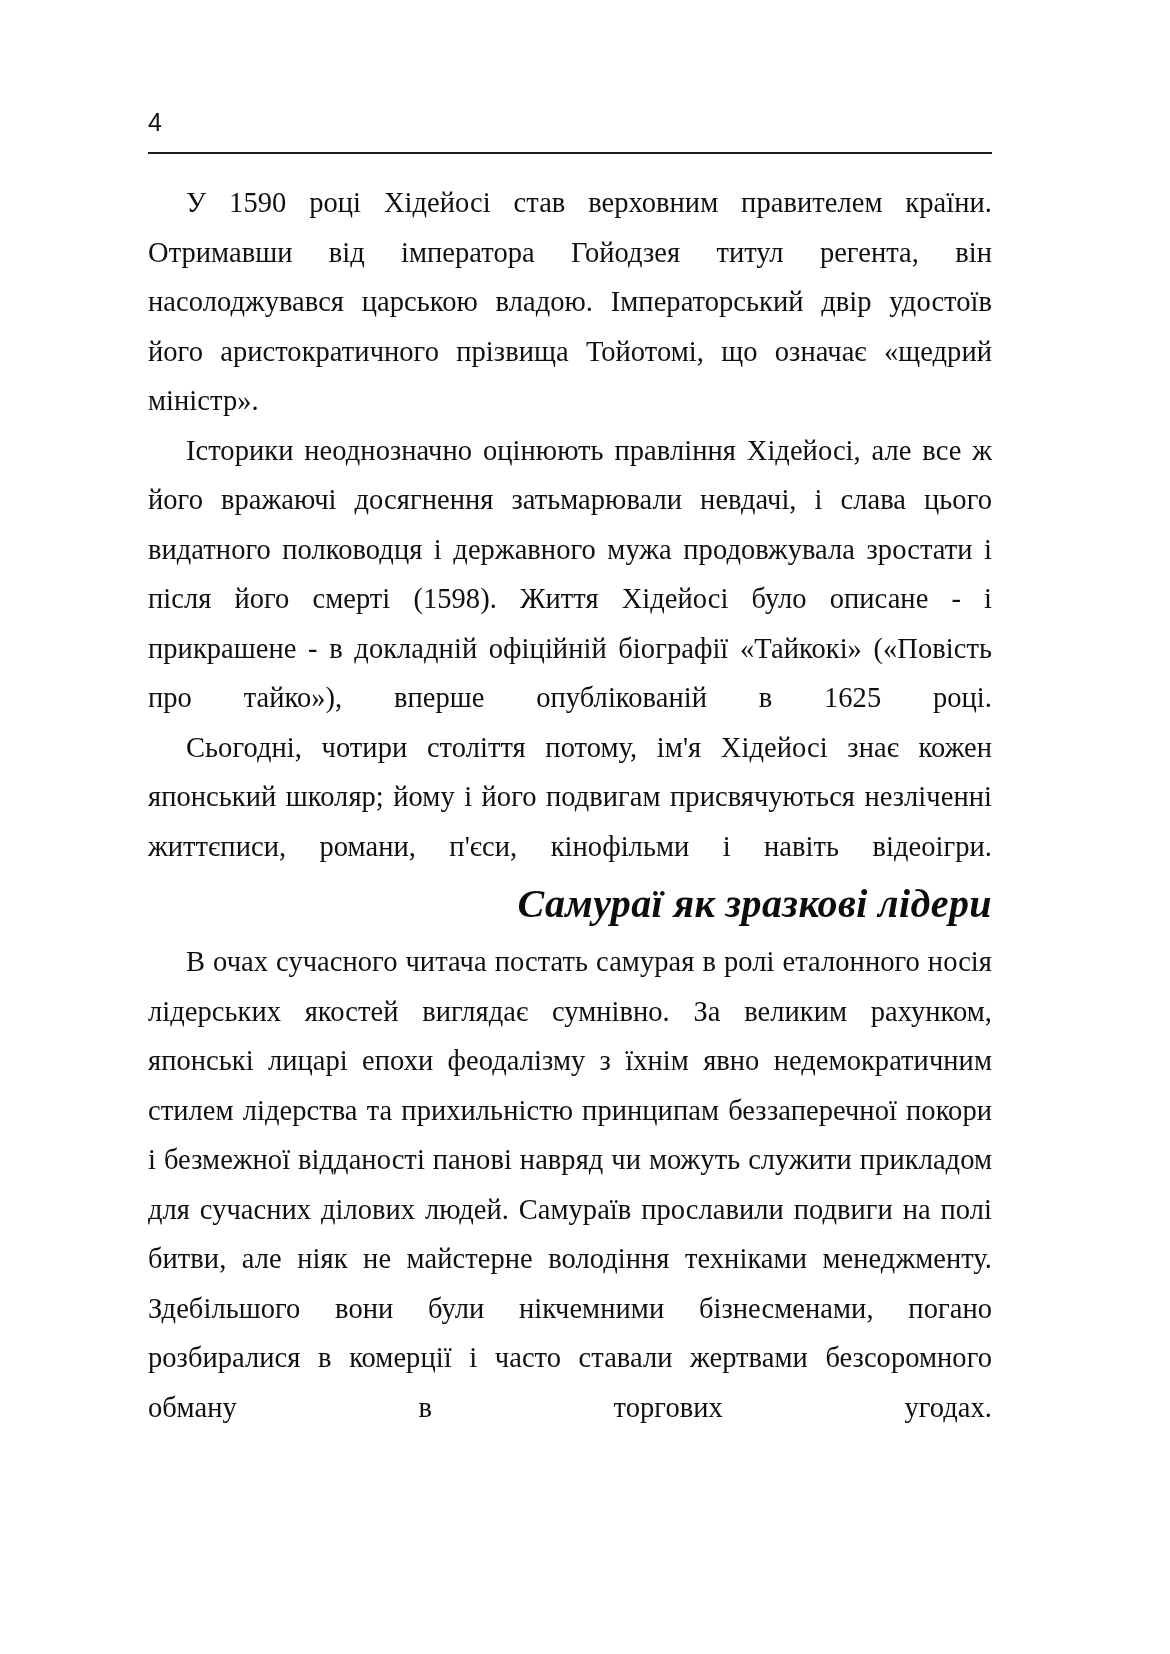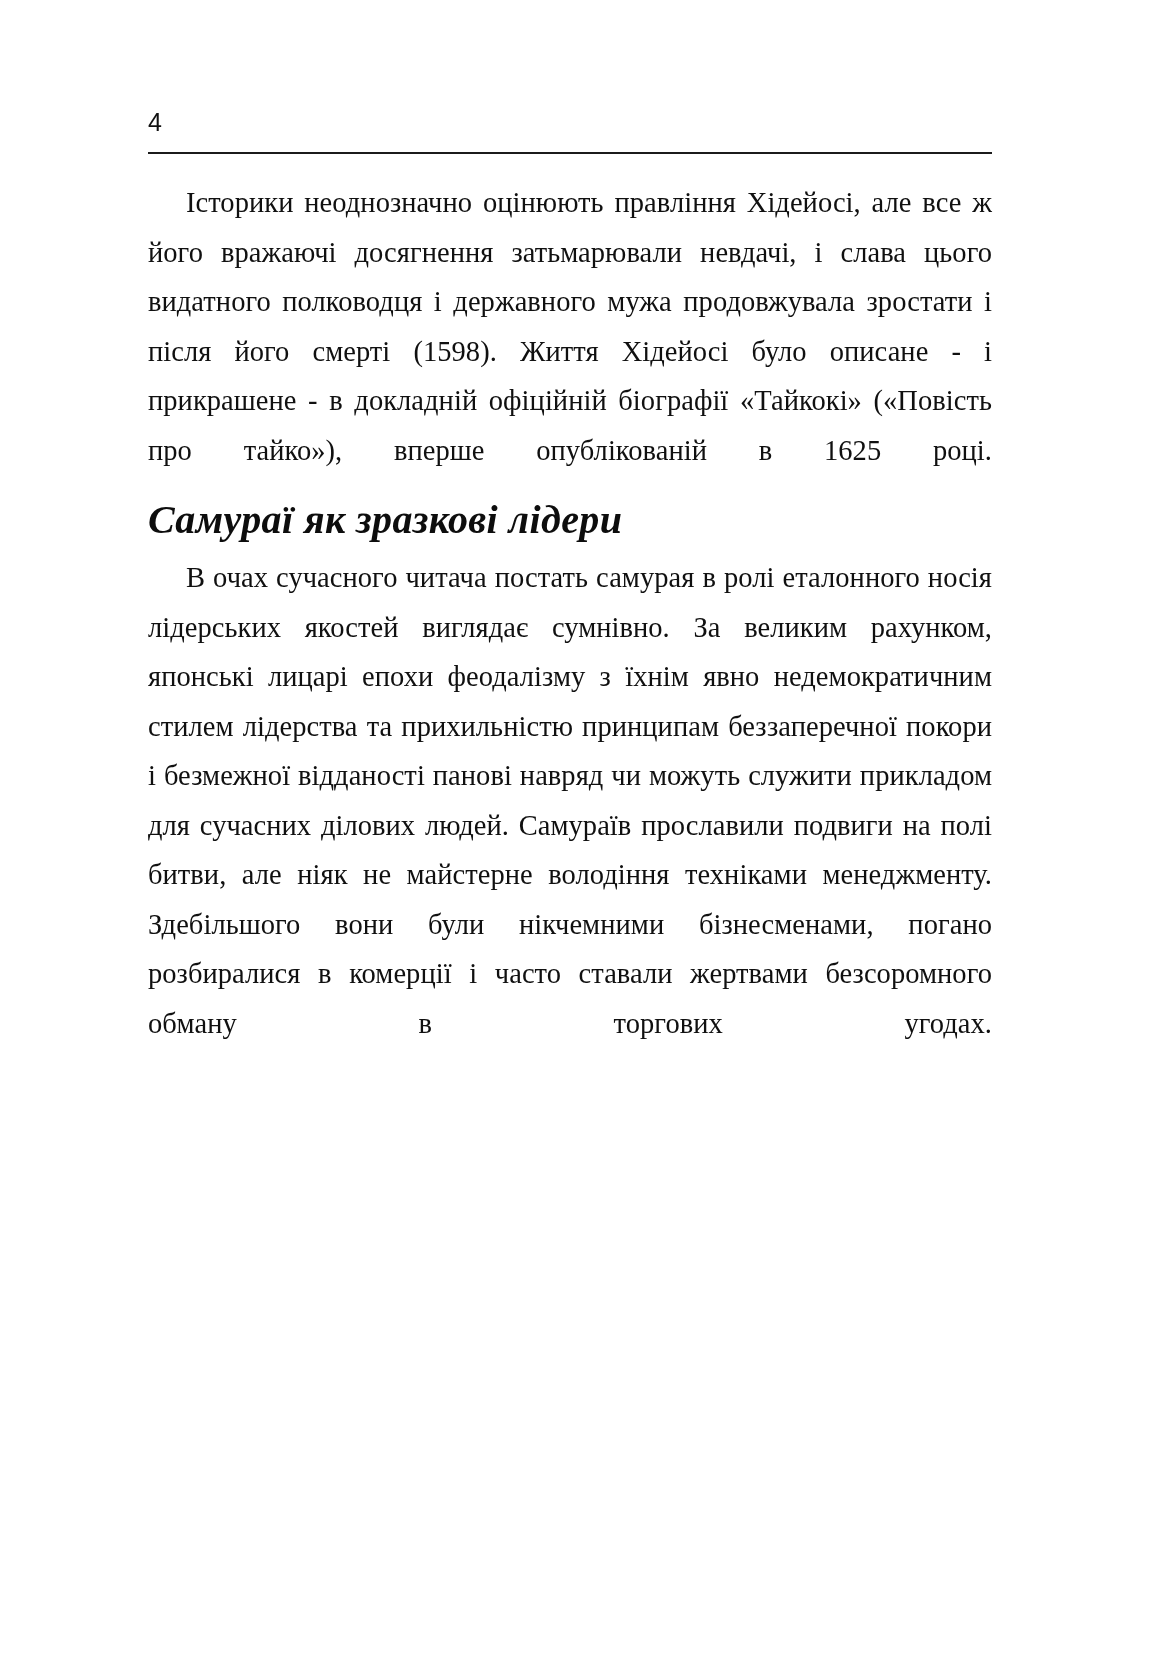--- a/index.html
+++ b/index.html
@@ -59,22 +59,22 @@
     letter-spacing: 0.05px;
     word-spacing: 0.5px;
     hyphens: none;
   }
   p.para.last-line-justify {
     text-align-last: justify;
   }
 
   
   h2.section-heading {
-    margin: 20px 0 8px 0;
-    text-align: left;
+    margin: 8px 0 8px 0;
+    text-align: right;
     font-style: italic;
     font-weight: bold;
     font-size: 40px;
     line-height: 50px;
     letter-spacing: 0.4px;
     font-family: "Liberation Serif", "DejaVu Serif", serif;
     color: #0d0d0d;
   }
 </style>
 </head>
@@ -83,23 +83,25 @@
 <div class="page">
   <div class="page-inner">
 
     <div class="running-head">
       <div class="folio">4</div>
     </div>
     <div class="head-rule"></div>
 
     <div class="body-block">
 
+      <p class="para last-line-justify">У 1590 році Хідейосі став верховним правителем країни. Отримавши від імператора Гойодзея титул регента, він насолоджувався царською владою. Імператорський двір удостоїв його аристократичного прізвища Тойотомі, що означає «щедрий міністр».</p>
 
       <p class="para last-line-justify">Історики неоднозначно оцінюють правління Хідейосі, але все ж його вражаючі досягнення затьмарювали невдачі, і слава цього видатного полководця і державного мужа продовжувала зростати і після його смерті (1598). Життя Хідейосі було описане - і прикрашене - в докладній офіційній біографії «Тайкокі» («Повість про тайко»), вперше опублікованій в 1625 році.</p>
 
+      <p class="para last-line-justify">Сьогодні, чотири століття потому, ім'я Хідейосі знає кожен японський школяр; йому і його подвигам присвячуються незліченні життєписи, романи, п'єси, кінофільми і навіть відеоігри.</p>
 
       <h2 class="section-heading">Самураї як зразкові лідери</h2>
 
       <p class="para last-line-justify">В очах сучасного читача постать самурая в ролі еталонного носія лідерських якостей виглядає сумнівно. За великим рахунком, японські лицарі епохи феодалізму з їхнім явно недемократичним стилем лідерства та прихильністю принципам беззаперечної покори і безмежної відданості панові навряд чи можуть служити прикладом для сучасних ділових людей. Самураїв прославили подвиги на полі битви, але ніяк не майстерне володіння техніками менеджменту. Здебільшого вони були нікчемними бізнесменами, погано розбиралися в комерції і часто ставали жертвами безсоромного обману в торгових угодах.</p>
 
 
     </div>
   </div>
 </div>
 

